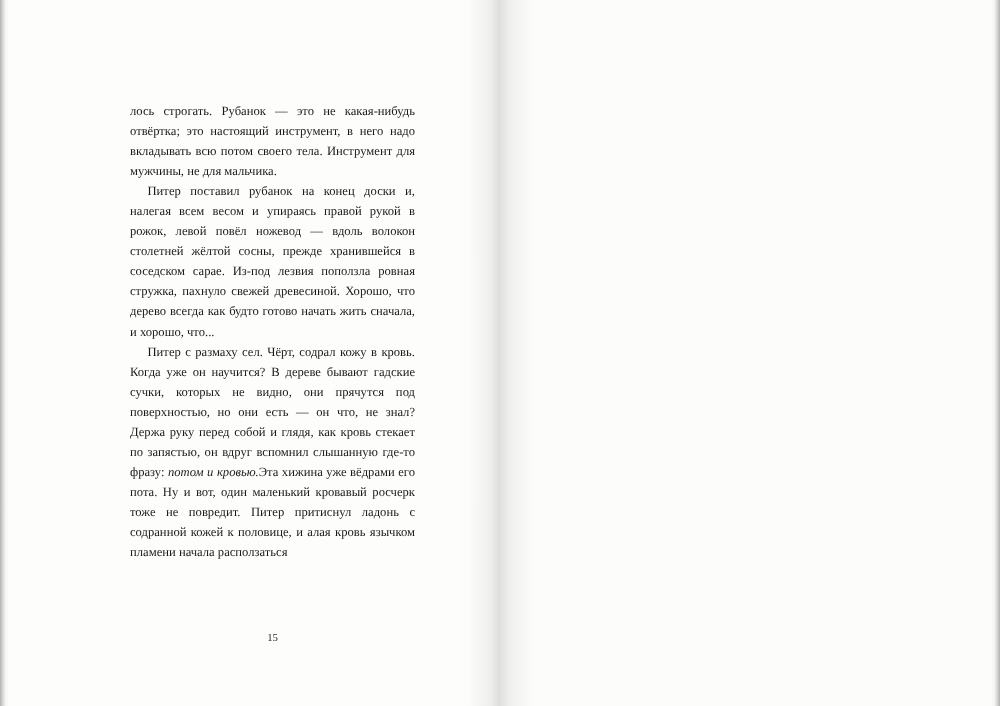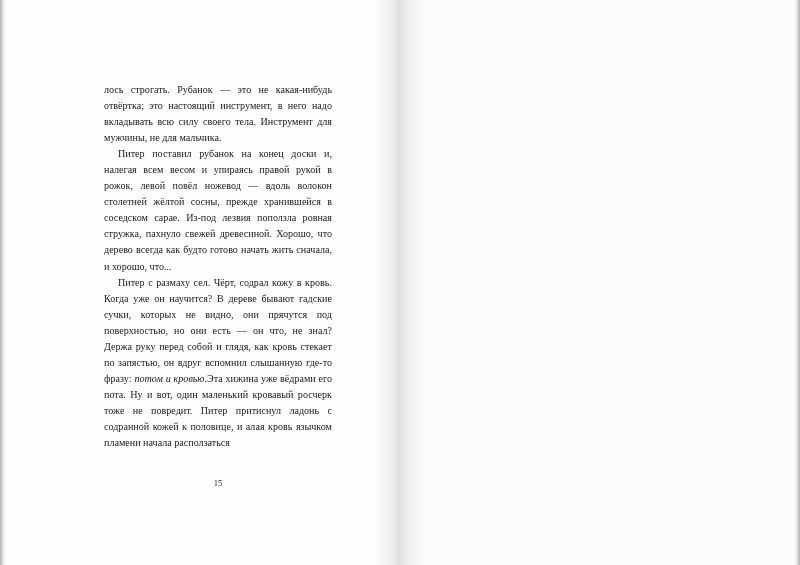--- a/index.html
+++ b/index.html
@@ -89,36 +89,36 @@
     margin: 0;
     text-indent: 14px;
   }
   .para.noindent {
     text-indent: 0;
   }
   em {
   }
   .folio {
     position: absolute;
-    top: 478px;
+    top: 505px;
     width: 228px;
     text-align: center;
     font-size: 8.6px;
     color: #2a2a2a;
   }
   .page-left .folio { left: 104px; }
 </style>
 </head>
 <body>
 
 <div class="spread">
 
   <div class="page page-left">
     <div class="textblock">
-      <p class="para noindent">лось строгать. Рубанок — это не какая-нибудь отвёртка; это настоящий инструмент, в него надо вкладывать всю силу своего тела. Инструмент для мужчины, не для мальчика.</p>
+      <p class="para noindent">лось строгать. Рубанок — это не какая-нибудь отвёртка; это настоящий инструмент, в него надо вкладывать всю потом своего тела. Инструмент для мужчины, не для мальчика.</p>
       <p class="para">Питер поставил рубанок на конец доски и, налегая всем весом и упираясь правой рукой в рожок, левой повёл ножевод — вдоль волокон столетней жёлтой сосны, прежде хранившейся в соседском сарае. Из-под лезвия поползла ровная стружка, пахнуло свежей древесиной. Хорошо, что дерево всегда как будто готово начать жить сначала, и хорошо, что...</p>
       <p class="para"><span>Питер с размаху сел. Чёрт, содрал кожу в кровь. Когда уже он научится? В дереве бывают гадские сучки, которых не видно, они прячутся под поверхностью, но они есть — он что, не знал? Держа руку перед собой и глядя, как кровь стекает по запястью, он вдруг вспомнил слышанную где-то фразу: </span><em>потом и кровью.</em><span>Эта хижина уже вёдрами его пота. Ну и вот, один маленький кровавый росчерк тоже не повредит. Питер притиснул ладонь с содранной кожей к половице, и алая кровь язычком пламени начала расползаться</span></p>
     </div>
     <div class="folio">15</div>
     <div class="edge-left"></div>
     <div class="gutter-shadow-left"></div>
   </div>
 
   <div class="page page-right">
 

